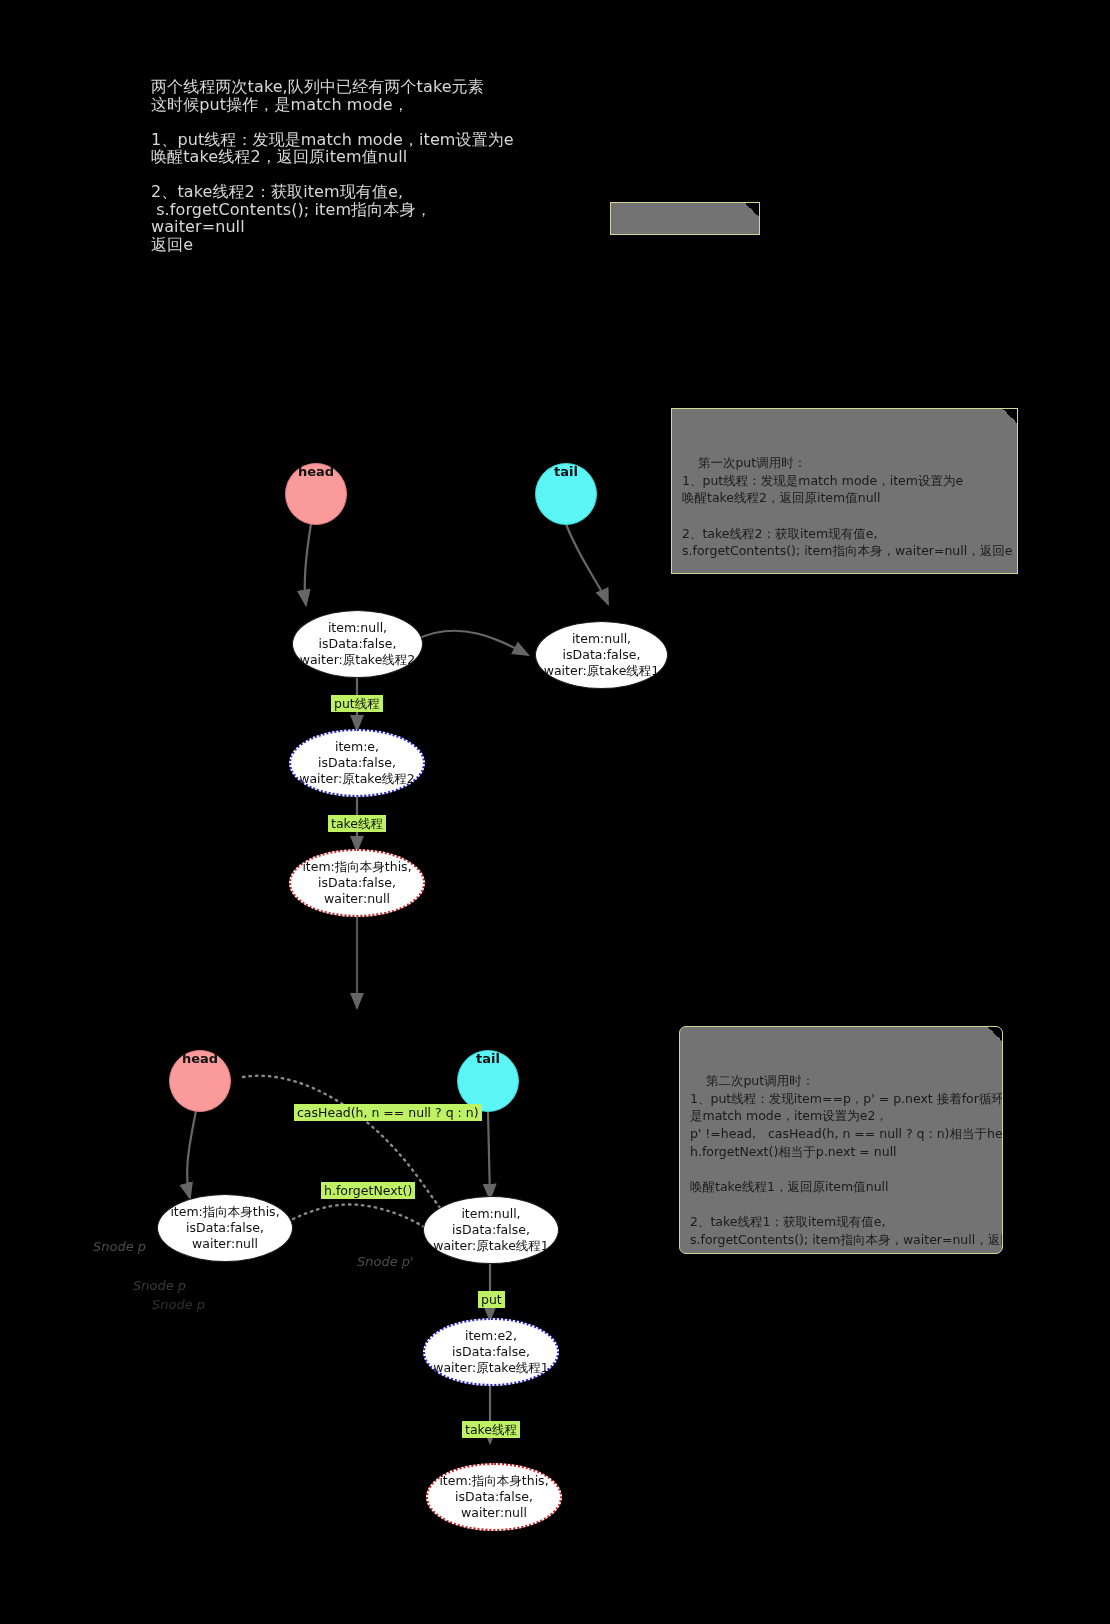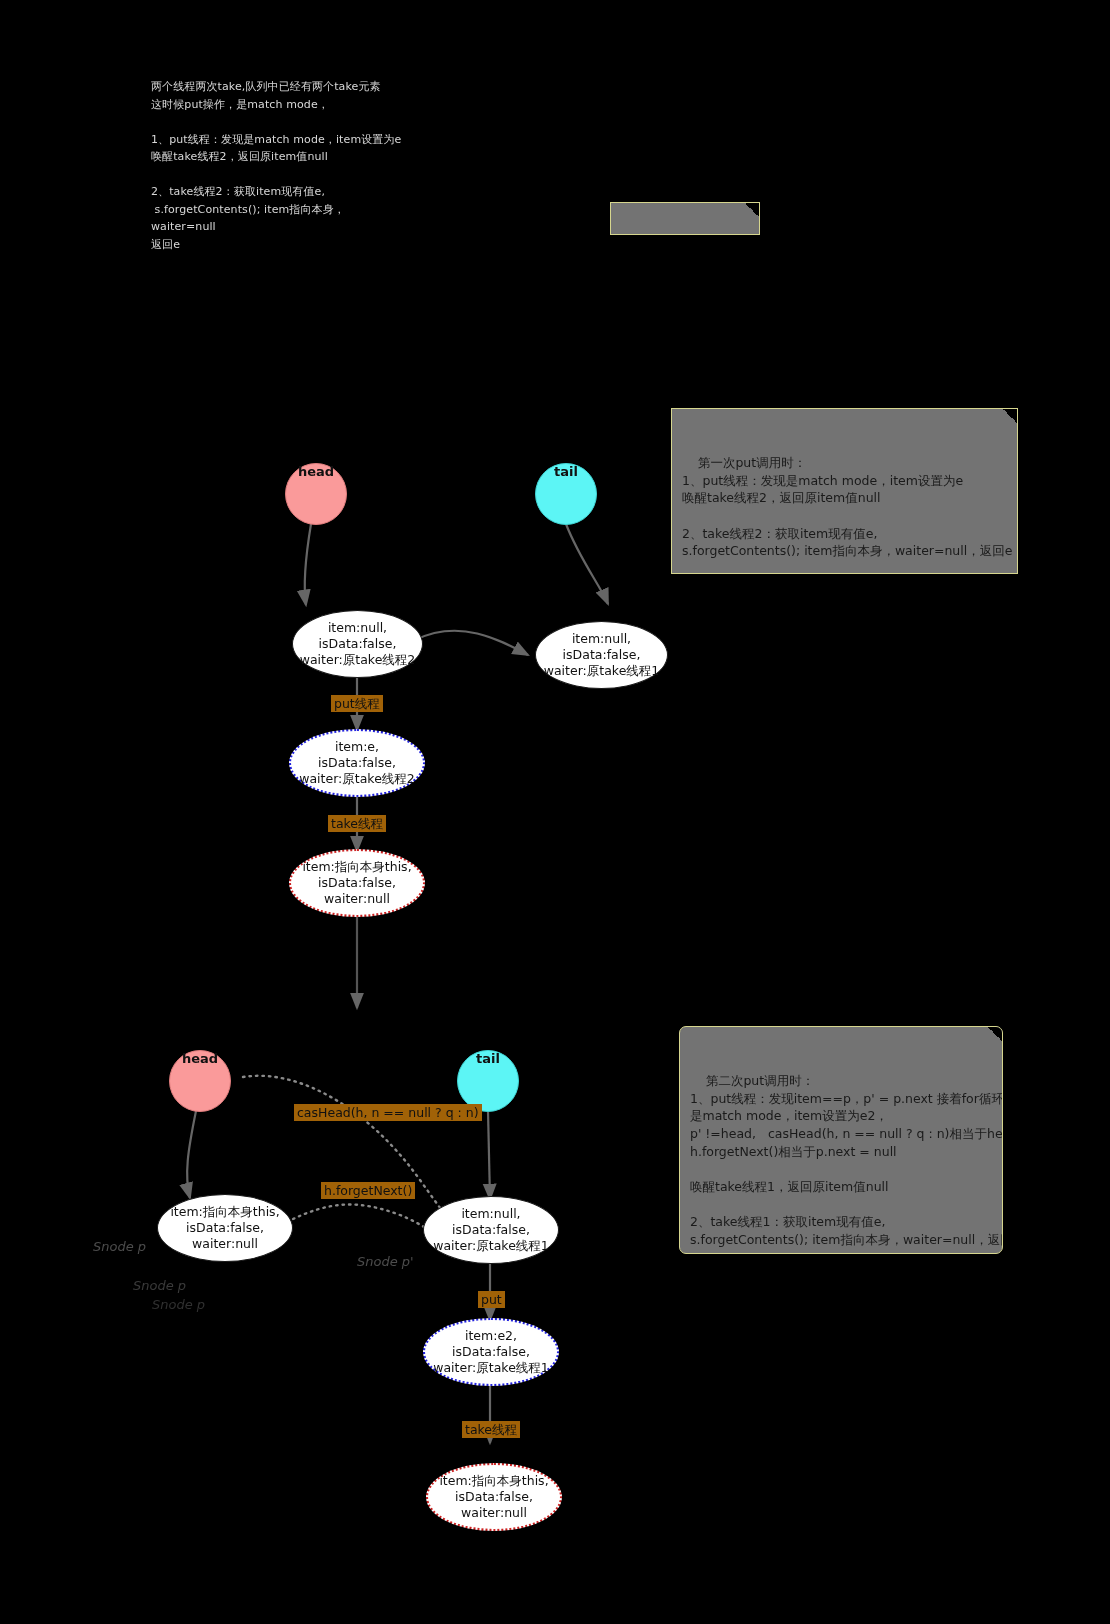--- a/index.html
+++ b/index.html
@@ -7,21 +7,21 @@
     width:1110px;height:1624px;position:relative;overflow:hidden;
     font-family:"DejaVu Sans","Liberation Sans",sans-serif;
     color:#ffffff;
   }
   #canvas{position:absolute;left:0;top:0;width:1110px;height:1624px;}
   svg.edges{position:absolute;left:0;top:0;width:1110px;height:1624px;pointer-events:none;}
 
   
   .free-text{
     position:absolute;
-    font-size:11px;
+    font-size:16px;
     line-height:17.5px;
     color:#d8d8d8;
     white-space:pre;
     letter-spacing:.1px;
   }
 
   
   .note{
     position:absolute;
     background:#737373;
@@ -57,21 +57,21 @@
     display:flex;align-items:center;justify-content:center;
     text-align:center;font-size:12.5px;line-height:16px;
     box-sizing:border-box;white-space:pre;
     border:1.6px solid #1a1a1a;
   }
   .ell.dotted-blue{border:2px dotted #2222dd;}
   .ell.dotted-red{border:2px dotted #cc2222;}
 
   
   .elabel{
-    position:absolute;background:#a16207;color:#111;
+    position:absolute;background:#bef264;color:#111;
     font-size:12.5px;line-height:15px;
     padding:1px 3px;white-space:nowrap;
     box-sizing:border-box;
   }
 
   
   .caption{
     position:absolute;color:#4c4c4c;font-size:13px;white-space:nowrap;font-style:italic;
   }
   .caption.f2{color:#3a3a3a;}

